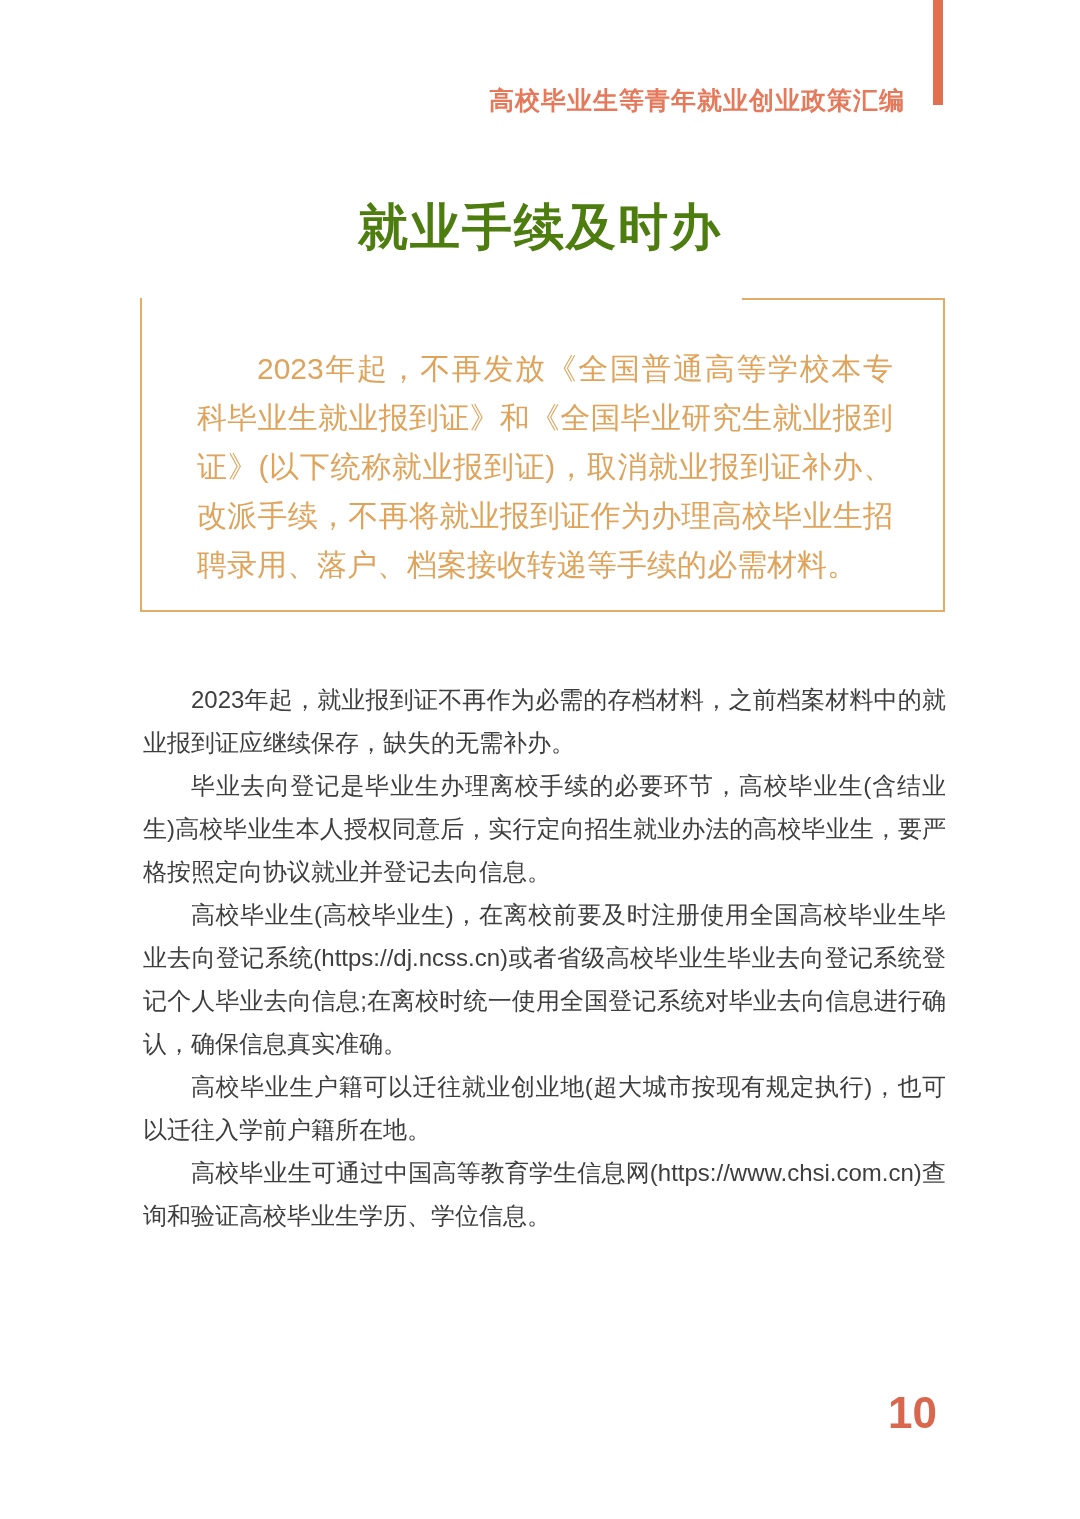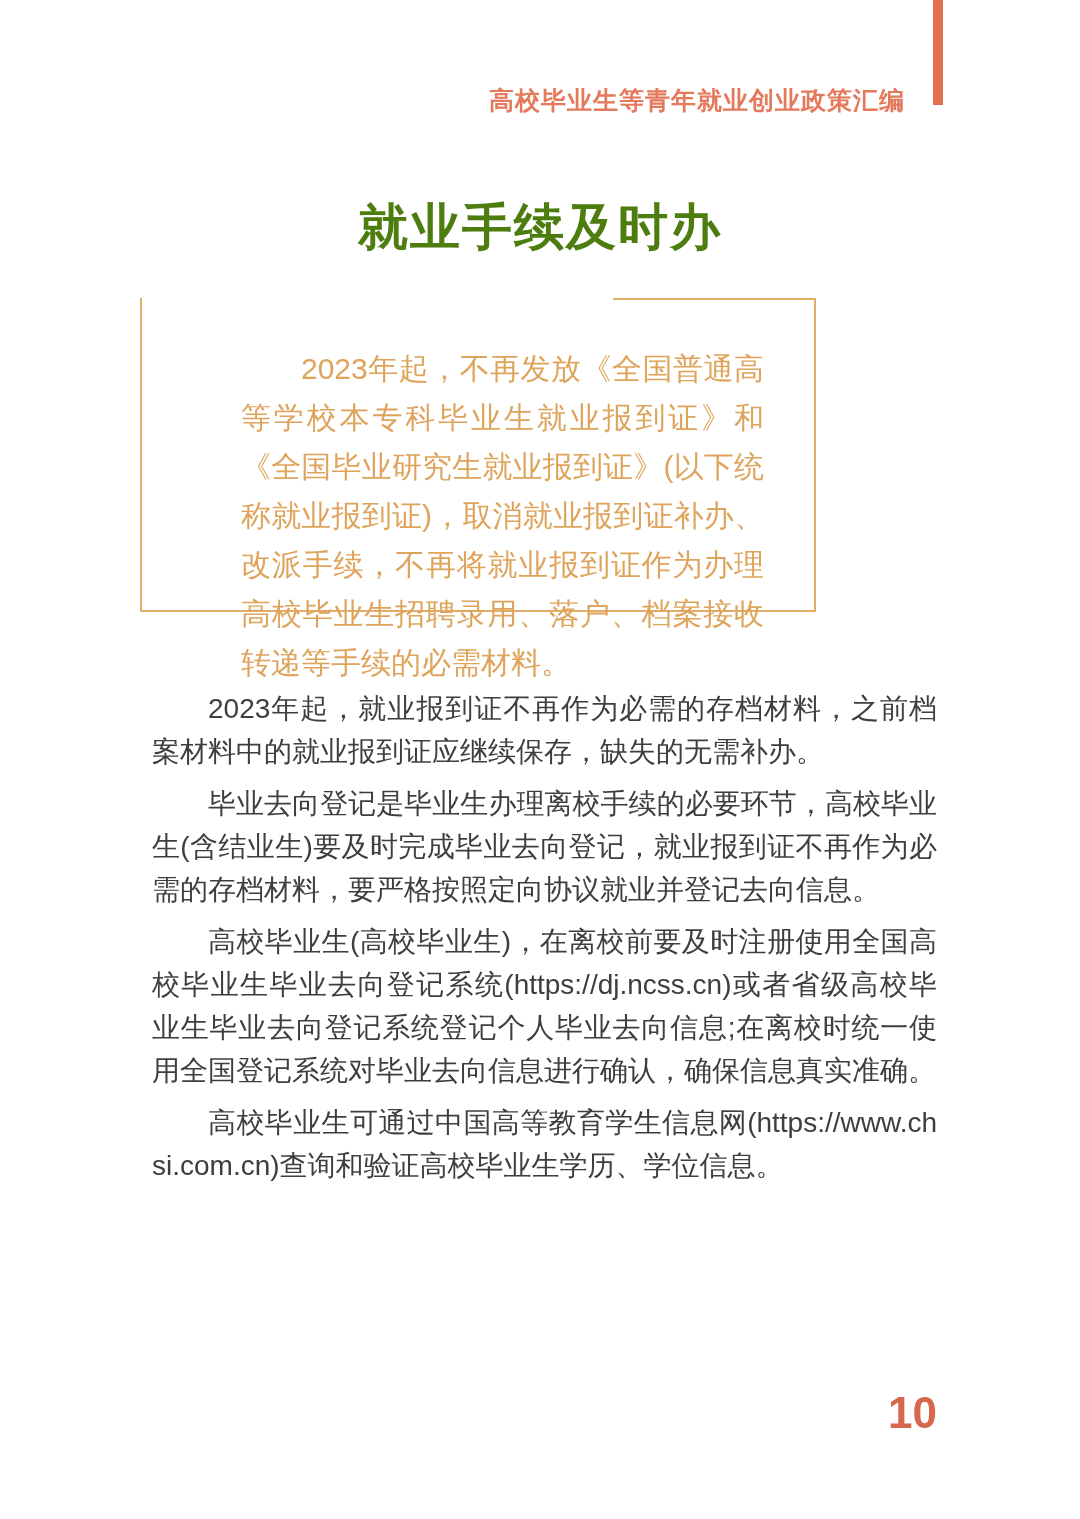--- a/index.html
+++ b/index.html
@@ -44,27 +44,26 @@
     font-weight: 700;
     letter-spacing: 2px;
     color: #4d7c0f;
   }
 
   
   .callout {
     position: absolute;
     left: 140px;
     top: 298px;
-    width: 676px;
+    width: 805px;
     height: 314px;
     box-sizing: border-box;
     border-left: 2px solid #E3AD68;
     border-right: 2px solid #E3AD68;
     border-bottom: 2px solid #E3AD68;
-    padding-left: 44px;
   }
   .callout-topline {
     position: absolute;
     top: 0;
     right: 0;
     width: 201px;
     height: 2px;
     background: #E3AD68;
   }
   .callout-text {
@@ -79,22 +78,22 @@
   }
 
   
   .body-text {
     position: absolute;
     left: 143px;
     top: 678px;
     width: 803px;
   }
   .body-text p {
-    margin: 9px;
-    font-size: 28px;
+    margin: 0;
+    font-size: 24px;
     line-height: 43px;
     color: #3E3E3E;
     text-align: justify;
     text-indent: 2em;
     word-break: break-all;
   }
 
   
   .page-number {
     position: absolute;
@@ -115,20 +114,21 @@
 
   <h1 class="page-title">就业手续及时办</h1>
 
   <div class="callout">
     <div class="callout-topline"></div>
     <p class="callout-text">2023年起，不再发放《全国普通高等学校本专科毕业生就业报到证》和《全国毕业研究生就业报到证》(以下统称就业报到证)，取消就业报到证补办、改派手续，不再将就业报到证作为办理高校毕业生招聘录用、落户、档案接收转递等手续的必需材料。</p>
   </div>
 
   <main class="body-text">
     <p>2023年起，就业报到证不再作为必需的存档材料，之前档案材料中的就业报到证应继续保存，缺失的无需补办。</p>
-    <p>毕业去向登记是毕业生办理离校手续的必要环节，高校毕业生(含结业生)要及时完成毕业去向登记，就业报到证不再作为必需的存档材料，要严格按照定向协议就业并登记去向信息。</p>
+    <p>毕业去向登记是毕业生办理离校手续的必要环节，高校毕业生(含结业生)高校毕业生本人授权同意后，实行定向招生就业办法的高校毕业生，要严格按照定向协议就业并登记去向信息。</p>
     <p>高校毕业生(高校毕业生)，在离校前要及时注册使用全国高校毕业生毕业去向登记系统(https://dj.ncss.cn)或者省级高校毕业生毕业去向登记系统登记个人毕业去向信息;在离校时统一使用全国登记系统对毕业去向信息进行确认，确保信息真实准确。</p>
+    <p>高校毕业生户籍可以迁往就业创业地(超大城市按现有规定执行)，也可以迁往入学前户籍所在地。</p>
     <p>高校毕业生可通过中国高等教育学生信息网(https://www.chsi.com.cn)查询和验证高校毕业生学历、学位信息。</p>
   </main>
 
   <div class="page-number">10</div>
 
 </div>
 
 </body></html>

